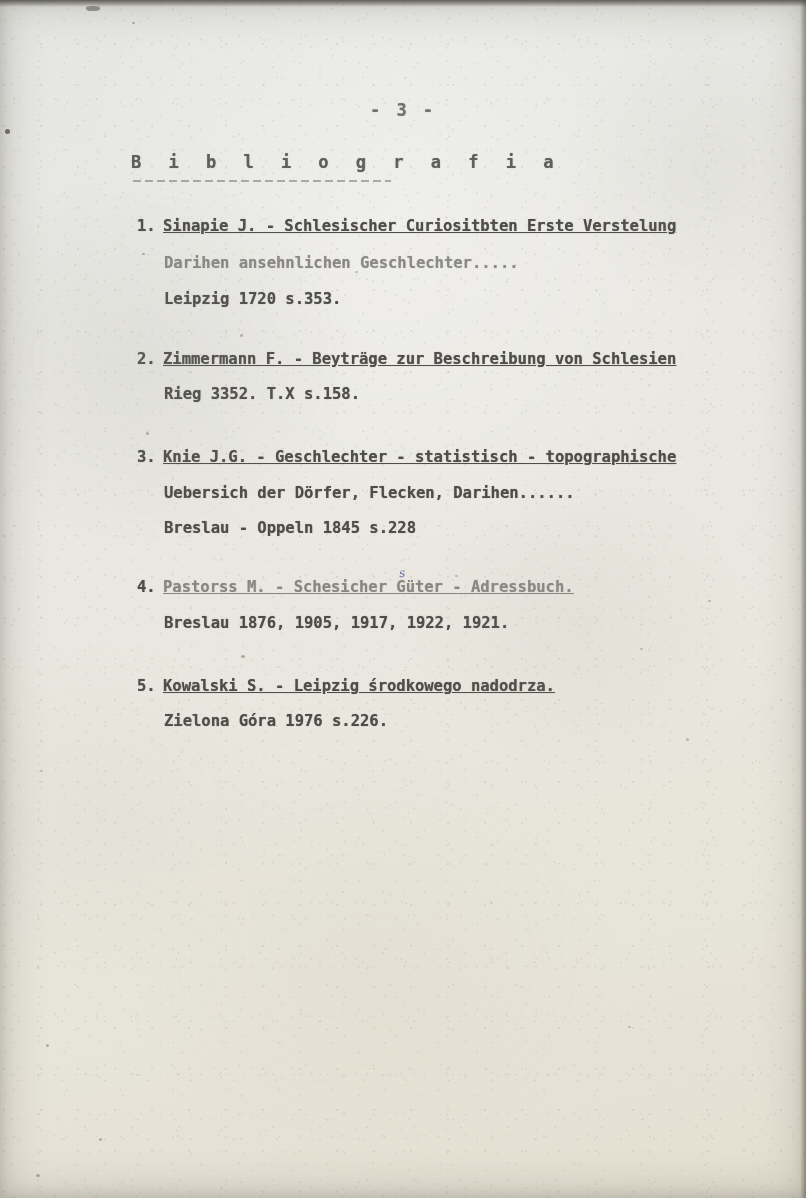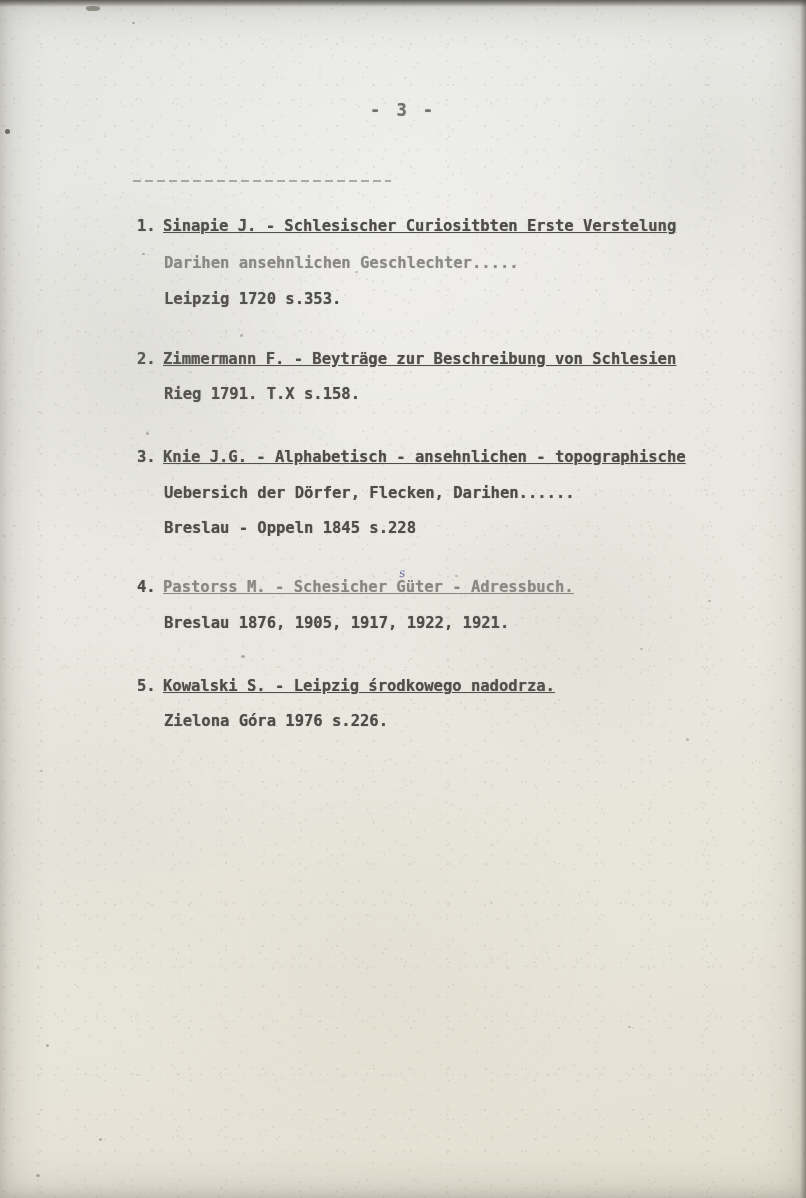--- a/index.html
+++ b/index.html
@@ -180,40 +180,41 @@
 </head>
 <body>
 
 <div class="page">
 
   <div class="mottle"></div>
   <div class="grain"></div>
 
   <div class="typed page-number">- 3 -</div>
 
+  <div class="typed heading">B i b l i o g r a f i a</div>
   <div class="heading-rule"></div>
 
   <div class="entries">
 
     <div class="entry">
       <div class="line num" style="top:219px">1.</div>
       <div class="line body" style="top:219px">Sinapie J. - Schlesischer Curiositbten Erste Verstelung</div>
       <div class="line cont faint" style="top:256px">Darihen ansehnlichen Geschlechter.....</div>
       <div class="line cont" style="top:292px">Leipzig 1720 s.353.</div>
     </div>
 
     <div class="entry">
       <div class="line num" style="top:352px">2.</div>
       <div class="line body" style="top:352px">Zimmermann F. - Beyträge zur Beschreibung von Schlesien</div>
-      <div class="line cont" style="top:387px">Rieg 1791. T.X s.158.</div>
+      <div class="line cont" style="top:387px">Rieg 3352. T.X s.158.</div>
     </div>
 
     <div class="entry">
       <div class="line num" style="top:450px">3.</div>
-      <div class="line body" style="top:450px">Knie J.G. - Alphabetisch - ansehnlichen - topographische</div>
+      <div class="line body" style="top:450px">Knie J.G. - Geschlechter - statistisch - topographische</div>
       <div class="line cont" style="top:486px">Uebersich der Dörfer, Flecken, Darihen......</div>
       <div class="line cont" style="top:521px">Breslau - Oppeln 1845 s.228</div>
     </div>
 
     <div class="entry">
       <div class="line num" style="top:580px">4.</div>
       <div class="line body faint" style="top:580px">Pastorss M. - Schesicher Güter - Adressbuch.</div>
       <div class="line cont" style="top:616px">Breslau 1876, 1905, 1917, 1922, 1921.</div>
     </div>
 

